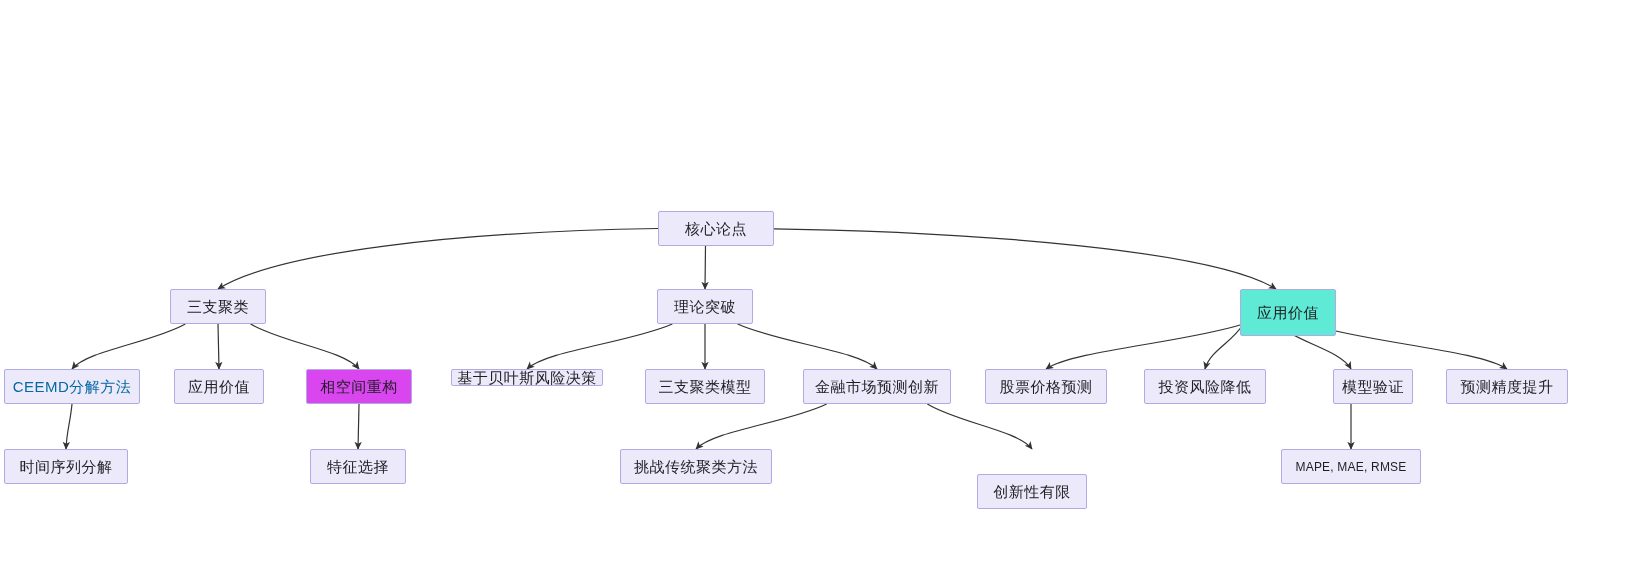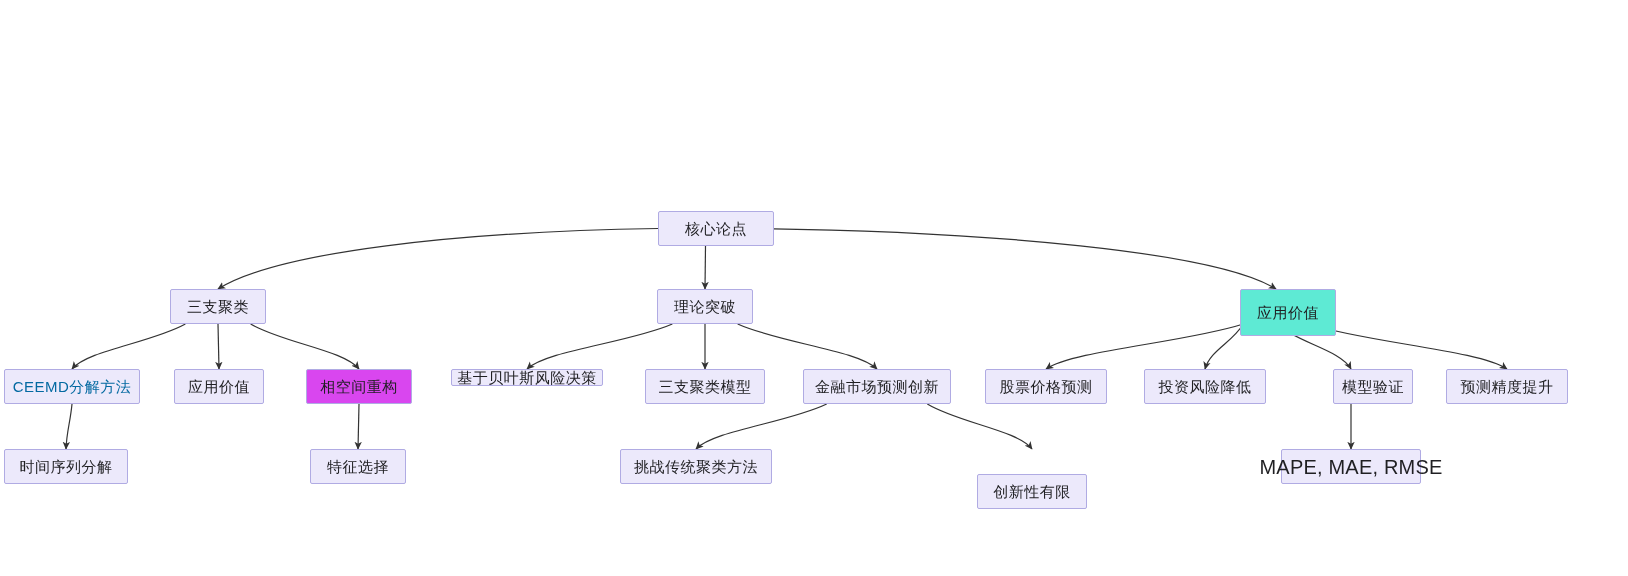--- a/index.html
+++ b/index.html
@@ -20,21 +20,21 @@
     align-items:center;
     justify-content:center;
     color:#1f1f22;
     font-size:15px;
     line-height:1;
     letter-spacing:0.5px;
     white-space:nowrap;
     user-select:none;
   }
   .node .node-label{display:block;}
-  .node.latin{letter-spacing:0.2px;font-size:20px;}
+  .node.latin{letter-spacing:0.2px;font-size:12px;}
 </style>
 </head>
 <body>
 
 <div id="canvas">
   <svg id="edges" viewBox="0 0 1628 576" xmlns="http://www.w3.org/2000/svg">
     <defs>
       <marker id="arrow" viewBox="0 0 10 10" refX="8.6" refY="5" markerWidth="7" markerHeight="7" orient="auto-start-reverse">
         <path d="M 0 0.6 L 9.4 5 L 0 9.4 L 2.4 5 Z" fill="#333333"></path>
       </marker>

